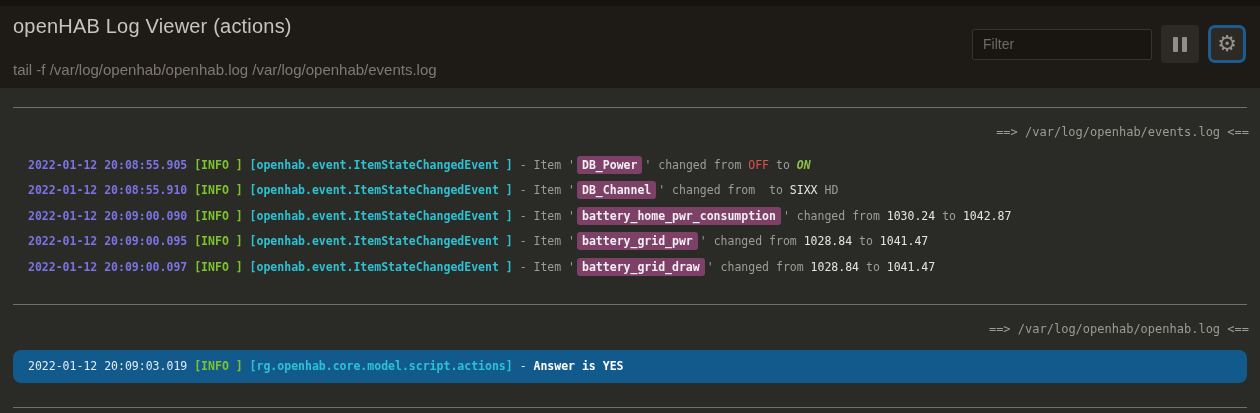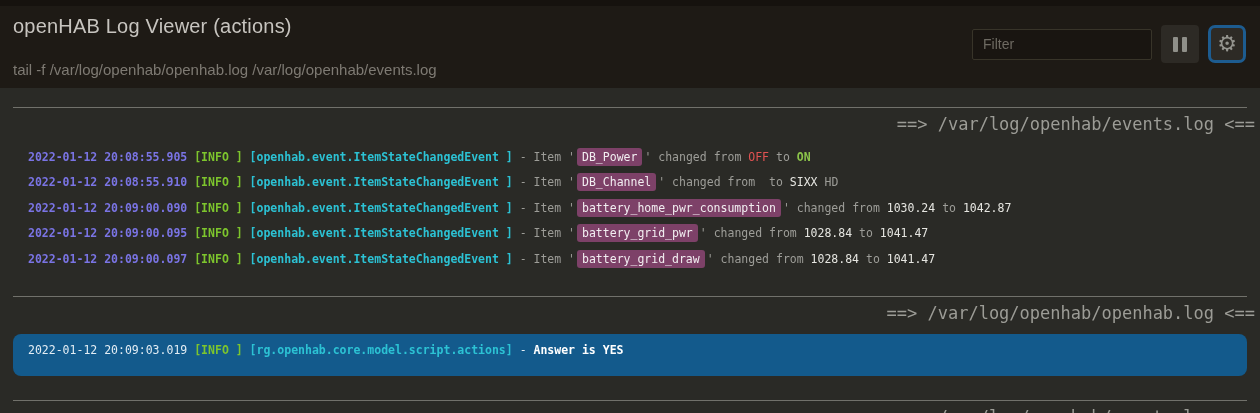--- a/index.html
+++ b/index.html
@@ -31,43 +31,43 @@
   }
   .ctl-button.focused { border:3px solid #1d5c90; border-radius:7px; }
   .pause-icon { display:flex; gap:4px; }
   .pause-icon span { display:block; width:5px; height:15px; background:#8f8f89; border-radius:1px; }
   .gear-icon { color:#95958f; font-size:22px; line-height:1; font-family:"DejaVu Sans", sans-serif; }
 
   
   .log-stream { padding-top:19px; font-family:"DejaVu Sans Mono", monospace; }
   .divider { height:0; border-top:1px solid #71716b; margin:0 13px; }
   .file-marker {
-    text-align:right; padding-right:5px; margin-top:8px;
-    font-size:17px; line-height:16px; color:#9c9c96; white-space:pre;
+    text-align:right; padding-right:11px; margin-top:16px;
+    font-size:12px; line-height:16px; color:#9c9c96; white-space:pre;
   }
   .log-lines { margin:13px 0 24px; }
   .log-line {
     padding:0 28px; height:25.4px; line-height:25.4px;
     font-size:11.5px; white-space:pre; color:#9d9d98;
   }
   .log-line.highlight {
     background:#135a8c; margin:0 13px; padding:0 15px;
-    height:42px; line-height:33px; border-radius:8px;
+    height:33px; line-height:33px; border-radius:8px;
   }
   .seg-timestamp { color:#7a74e4; font-weight:bold;text-align:right; }
   .seg-info      { color:#7dc52d; font-weight:bold;margin-top:45px; }
   .seg-class     { color:#2cc2d4; font-weight:bold; }
   .seg-plain     { color:#9d9d98; }
   .seg-item      {
-    background:#7d4168; color:#f2eef1; font-weight:normal;
+    background:#7d4168; color:#f2eef1; font-weight:bold;
     border-radius:3px; padding:2px 5px; margin:0 2px;
   }
   .seg-value     { color:#e6e6e1; font-weight:normal; }
   .seg-off       { color:#e05252; font-weight:normal; }
-  .seg-on        { color:#8bc34a; font-weight:bold; }
+  .seg-on        { color:#8bc34a; font-weight:bold;font-style:italic; }
   .seg-light     { color:#e3edf4; }
   .seg-message   { color:#ffffff; font-weight:bold; }
 </style>
 </head>
 <body>
 
 <div class="app">
 
   <header class="app-header">
     <div class="header-left">

